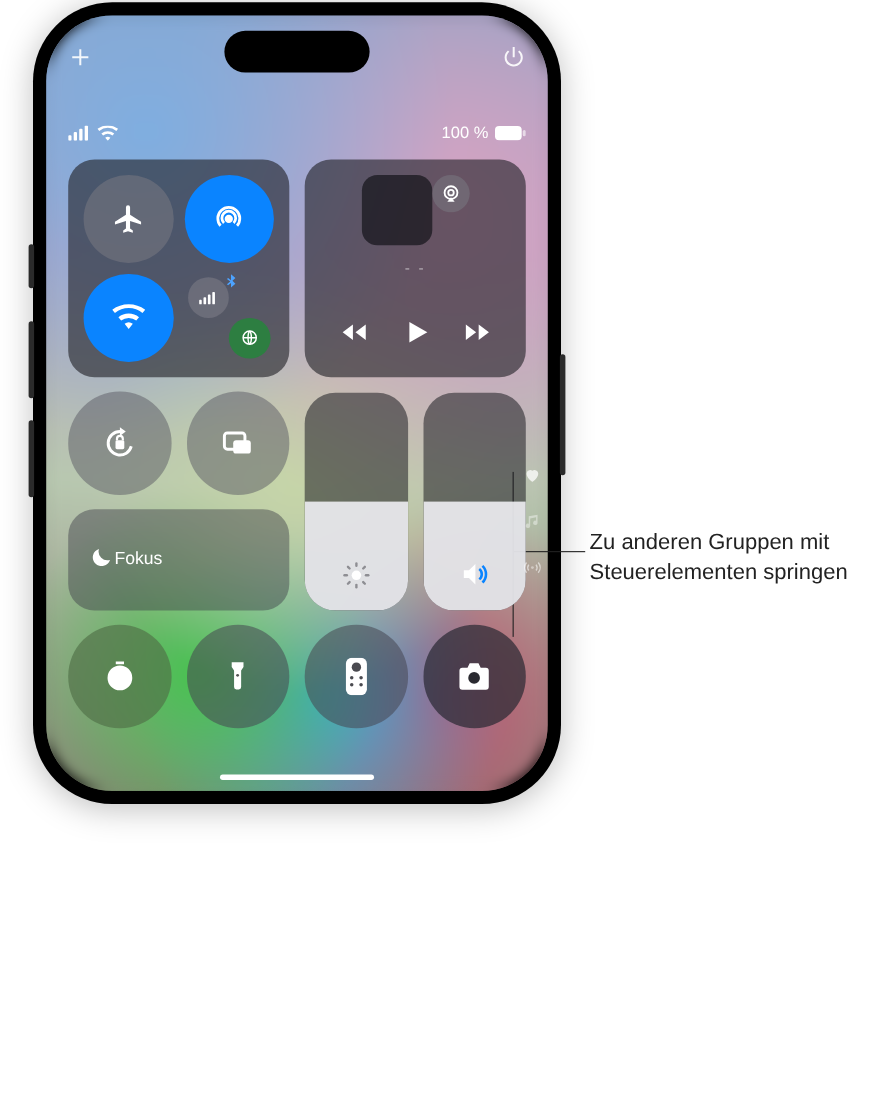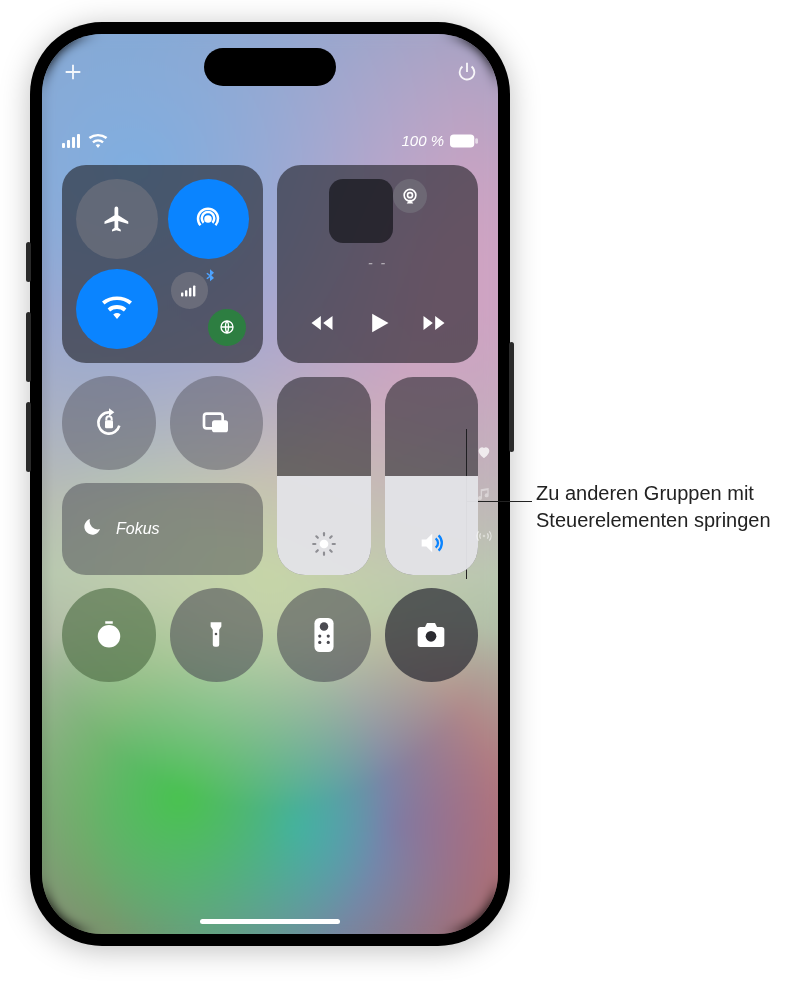--- a/index.html
+++ b/index.html
@@ -9,28 +9,27 @@
     width: 803px;
     height: 1008px;
     position: relative;
     overflow: hidden;
   }
 
   
   .phone {
     position: absolute;
     left: 30px;
-    top: 22px;
+    top: 2px;
     width: 480px;
-    height: 924px;
+    height: 729px;
     border-radius: 72px;
     background: #000;
     padding: 12px;
     box-shadow: 0 4px 30px rgba(0,0,0,0.25);
-    font-style: italic;
   }
   .phone-side-btn {
     position: absolute;
     background: #2a2a2a;
     border-radius: 3px;
   }
   .sb-left1 { left: -4px; top: 220px; width: 5px; height: 40px; }
   .sb-left2 { left: -4px; top: 290px; width: 5px; height: 70px; }
   .sb-left3 { left: -4px; top: 380px; width: 5px; height: 70px; }
   .sb-right { right: -4px; top: 320px; width: 5px; height: 110px; }
@@ -160,21 +159,21 @@
     width: 100%;
     background: rgba(90,90,100,0.5);
     display:flex; align-items:center; justify-content:center;
   }
   .lock-rot { grid-column: 1; grid-row: 3; background:transparent; }
   .mirror   { grid-column: 2; grid-row: 3; background:transparent; }
 
   .focus {
     grid-column: 1 / span 2; grid-row: 4;
     display:flex; align-items:center; justify-content:flex-start;
-    padding: 0 18px; gap: 12px;
+    padding: 0 18px; 
     font-size: 16px; font-weight: 500;
   }
 
   .slider {
     grid-row: 3 / span 2;
     border-radius: 28px;
     background: rgba(30,30,35,0.55);
     position: relative;
     overflow: hidden;
     display:flex; align-items:flex-end; justify-content:center;

